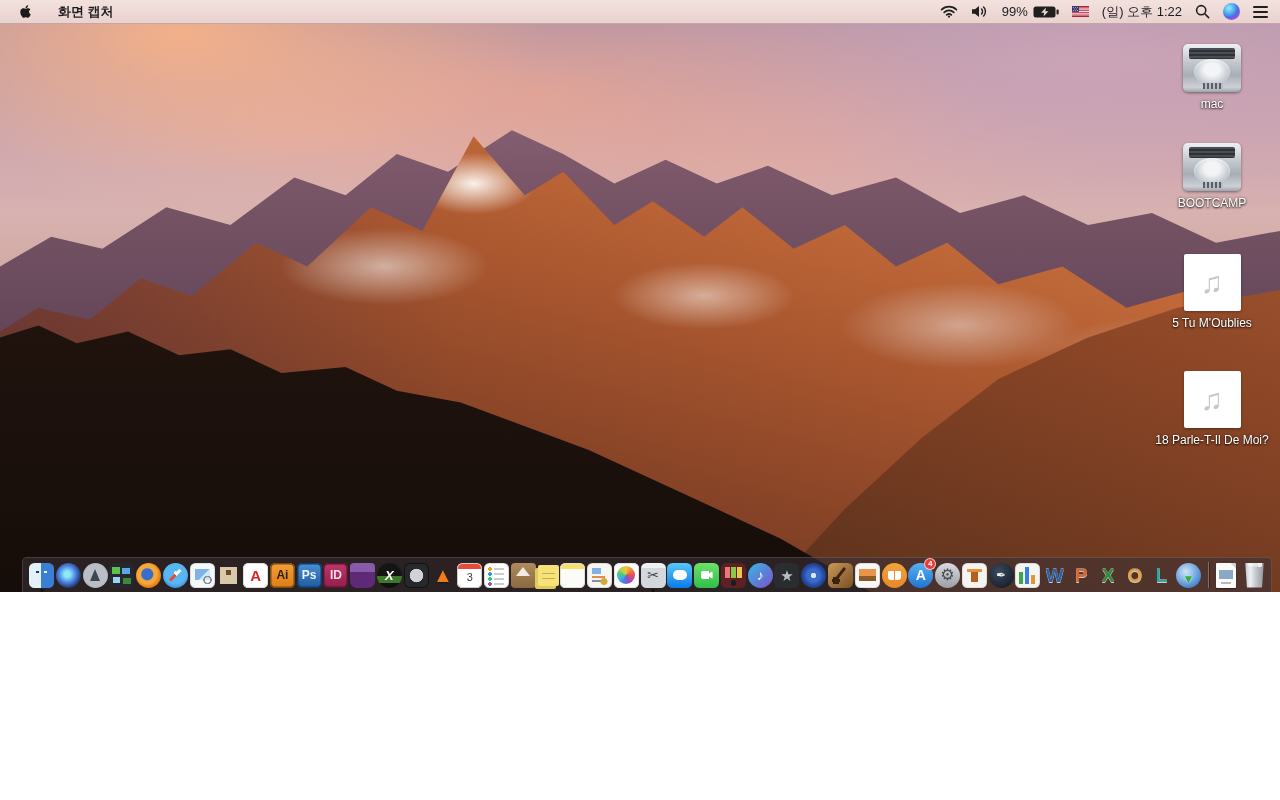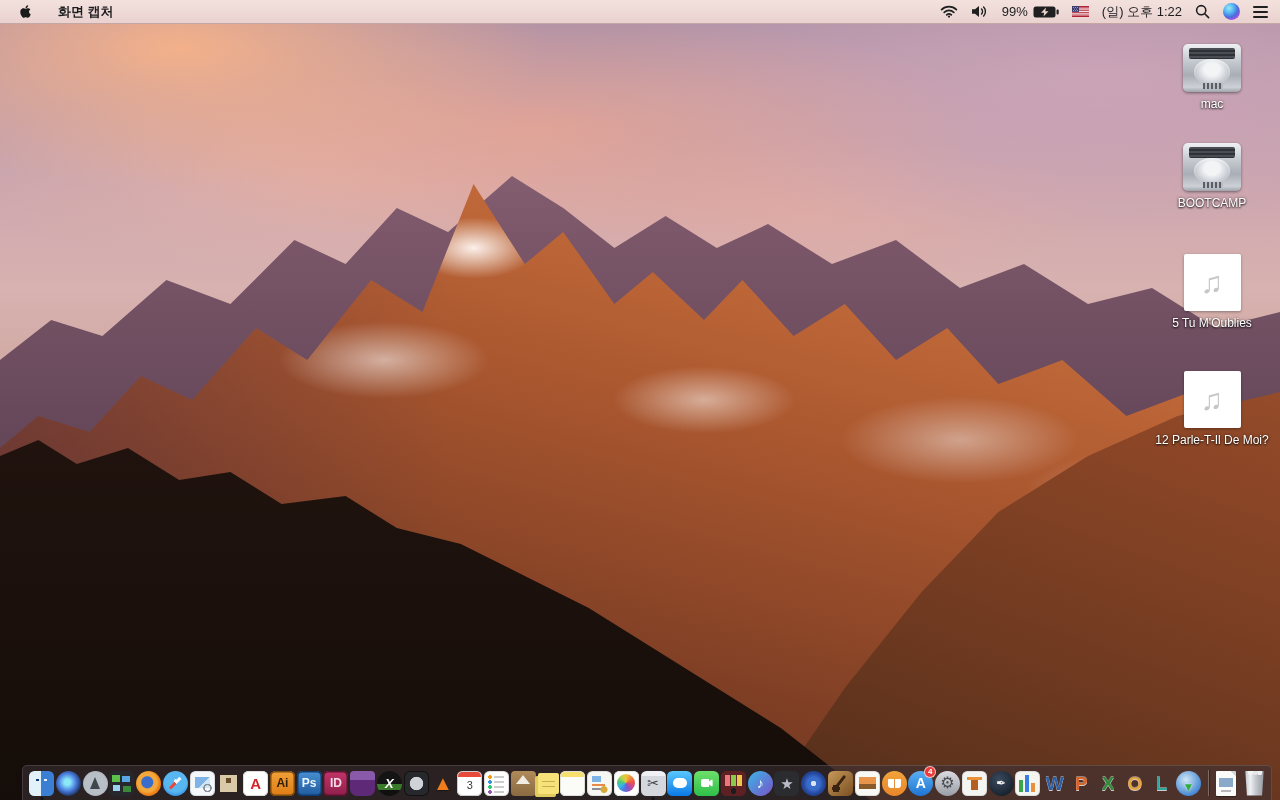--- a/index.html
+++ b/index.html
@@ -1,17 +1,17 @@
 <!DOCTYPE html>
 <html><head>
 <meta charset="utf-8">
 <style>
   *{box-sizing:border-box;margin:0;padding:0}
   html,body{width:1280px;height:800px;overflow:hidden;font-family:"Liberation Sans","DejaVu Sans",sans-serif;-webkit-font-smoothing:antialiased}
-  #screen{position:relative;width:1280px;height:800px;overflow:hidden;background:#b99cb4}
+  #screen{position:relative;width:1280px;height:592px;overflow:hidden;background:#b99cb4}
 
   
   .wp{position:absolute;inset:0}
   .wp-sky{background:
     radial-gradient(ellipse 520px 200px at 14% 6%, rgba(246,178,136,.95), rgba(246,178,136,0) 70%),
     radial-gradient(ellipse 640px 170px at 42% 16%, rgba(238,164,140,.65), rgba(238,164,140,0) 70%),
     radial-gradient(ellipse 700px 220px at 86% 10%, rgba(205,165,185,.85), rgba(205,165,185,0) 72%),
     radial-gradient(ellipse 420px 120px at 63% 27%, rgba(232,172,160,.55), rgba(232,172,160,0) 70%),
     radial-gradient(ellipse 500px 140px at 25% 22%, rgba(240,185,165,.5), rgba(240,185,165,0) 70%),
     linear-gradient(180deg,#ab8fa6 0%,#bd9cab 12%,#cda7ae 24%,#d8b2b0 36%,#cfa8a2 48%,#c39a95 60%)}
@@ -309,21 +309,21 @@
       <div class="desk-item pos2">
         <div class="audio">
           <span class="note">♫</span>
         </div>
         <div class="desk-label">5 Tu M'Oublies</div>
       </div>
       <div class="desk-item pos3">
         <div class="audio">
           <span class="note">♫</span>
         </div>
-        <div class="desk-label">12 Parle-T-Il De Moi?</div>
+        <div class="desk-label">18 Parle-T-Il De Moi?</div>
       </div>
     </div>
 
   <div class="dock">
     <div class="dock-apps">
         <div class="dock-item">
           <span class="di di-finder"></span>
           <span class="run-dot"></span>
         </div>
         <div class="dock-item">

